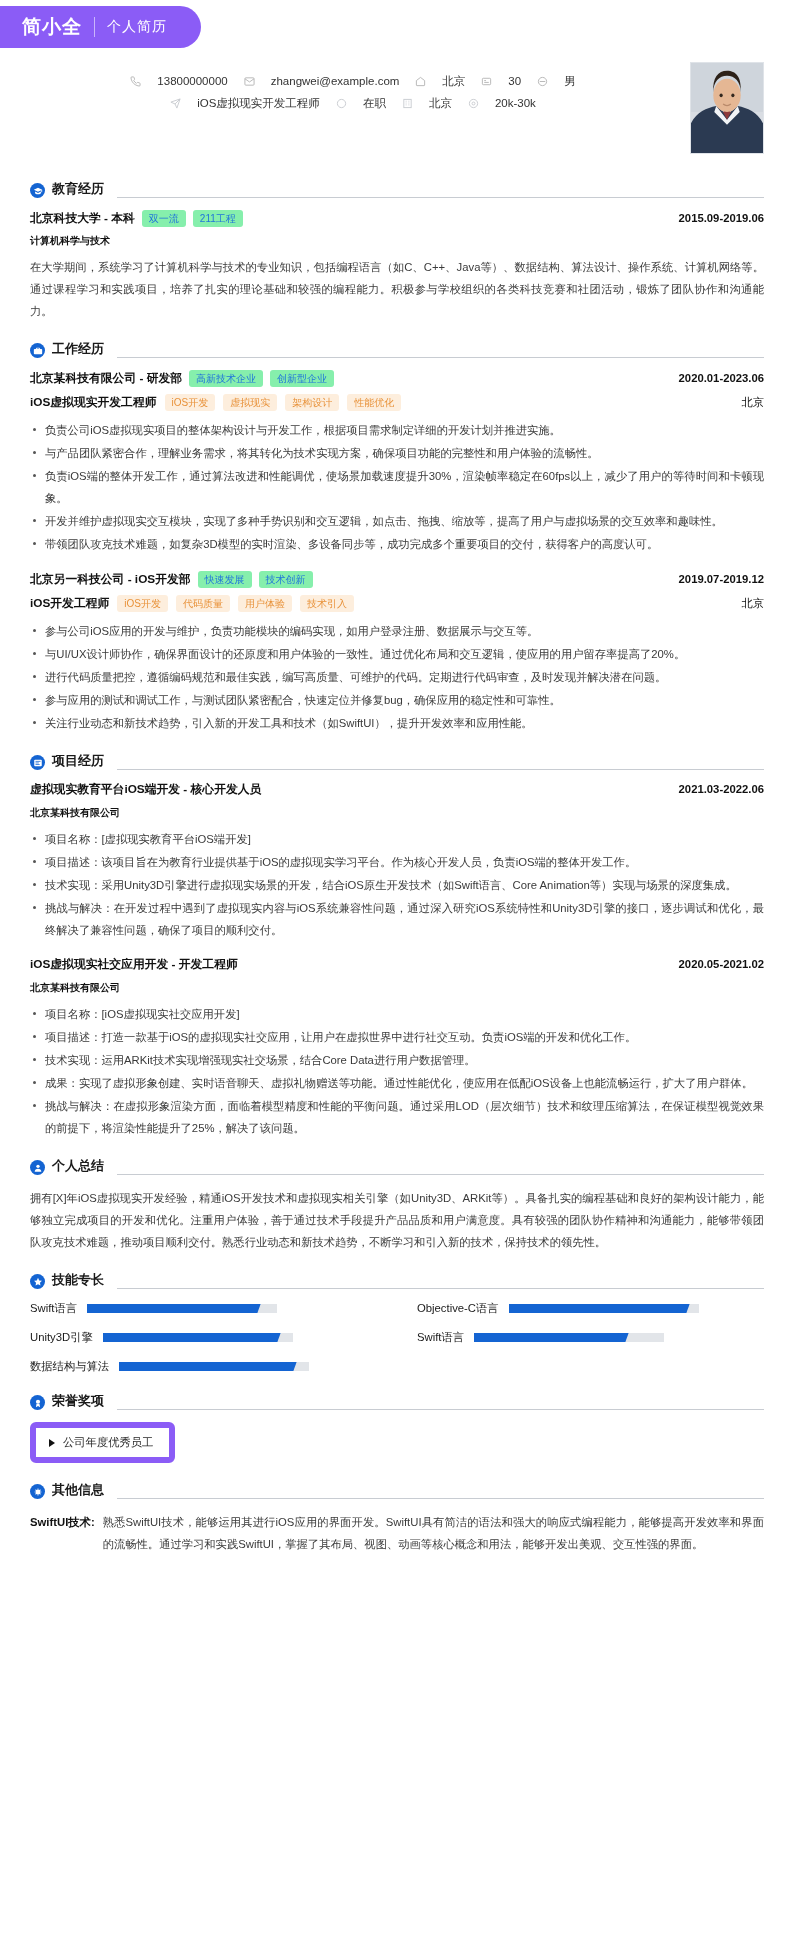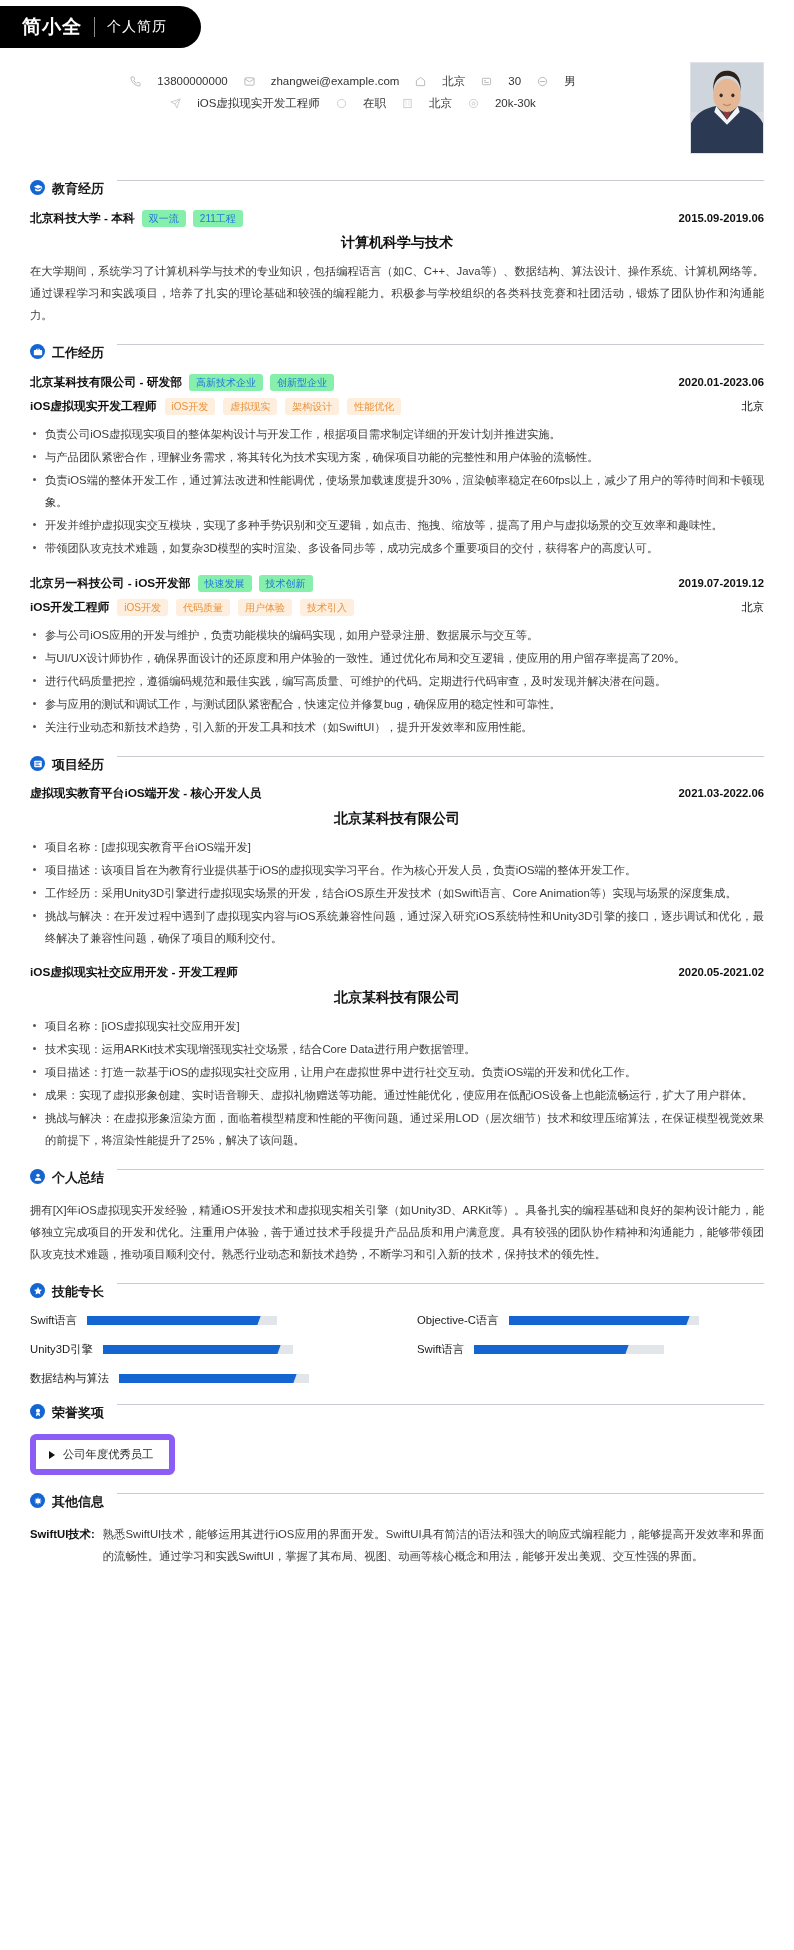--- a/index.html
+++ b/index.html
@@ -13,21 +13,21 @@
     font-family: "Liberation Sans", "DejaVu Sans", sans-serif;
     color: #222;
     -webkit-font-smoothing: antialiased;
   }
   .page { width: 794px; position: relative; padding-bottom: 10px; }
 
   
   .name-banner {
     display: inline-flex;
     align-items: center;
-    background: #000000;
+    background: #8b5cf6;
     color: #fff;
     height: 42px;
     padding: 0 34px 0 22px;
     border-radius: 0 24px 24px 0;
     margin-top: 6px;
   }
   .name-banner .nm {
     font-size: 19px;
     font-weight: bold;
     letter-spacing: 1px;
@@ -83,21 +83,21 @@
     overflow: hidden;
     flex: none;
     position: relative;
   }
   .photo svg { display: block; width: 100%; height: 100%; }
 
   
   .section { padding: 0 30px; }
   .sec-head {
     display: flex;
-    align-items: flex-start;
+    align-items: flex-end;
     gap: 7px;
     margin: 18px 0 12px 0;
   }
   .sec-ico {
     width: 15px; height: 15px;
     border-radius: 50%;
     background: #1464d2;
     color: #fff;
     display: inline-flex;
     align-items: center;
@@ -281,25 +281,24 @@
     line-height: 1.95;
     flex: none;
   }
   .other-text {
     font-size: 11.3px;
     line-height: 1.95;
     color: #3a3a3a;
     text-align: justify;
   }
   .sub-company {
-    font-size: 14px;
+    font-size: 10px;
     font-weight: bold;
     color: #111;
     margin: 0 0 8px 0;
-    text-align: center;
   }
   .proj-title-row {
     display: flex;
     align-items: baseline;
     justify-content: space-between;
     margin-bottom: 8px;
   }
 </style>
 </head>
 <body>
@@ -525,35 +524,35 @@
 
     <div class="entry">
       <div class="proj-title-row">
         <span class="org">虚拟现实教育平台iOS端开发 - 核心开发人员</span>
         <span class="date">2021.03-2022.06</span>
       </div>
       <div class="sub-company">北京某科技有限公司</div>
       <ul class="bullets">
         <li>项目名称：[虚拟现实教育平台iOS端开发]</li>
         <li>项目描述：该项目旨在为教育行业提供基于iOS的虚拟现实学习平台。作为核心开发人员，负责iOS端的整体开发工作。</li>
-        <li>工作经历：采用Unity3D引擎进行虚拟现实场景的开发，结合iOS原生开发技术（如Swift语言、Core Animation等）实现与场景的深度集成。</li>
+        <li>技术实现：采用Unity3D引擎进行虚拟现实场景的开发，结合iOS原生开发技术（如Swift语言、Core Animation等）实现与场景的深度集成。</li>
         <li>挑战与解决：在开发过程中遇到了虚拟现实内容与iOS系统兼容性问题，通过深入研究iOS系统特性和Unity3D引擎的接口，逐步调试和优化，最终解决了兼容性问题，确保了项目的顺利交付。</li>
       </ul>
     </div>
 
     <div class="entry">
       <div class="proj-title-row">
         <span class="org">iOS虚拟现实社交应用开发 - 开发工程师</span>
         <span class="date">2020.05-2021.02</span>
       </div>
       <div class="sub-company">北京某科技有限公司</div>
       <ul class="bullets">
         <li>项目名称：[iOS虚拟现实社交应用开发]</li>
+        <li>项目描述：打造一款基于iOS的虚拟现实社交应用，让用户在虚拟世界中进行社交互动。负责iOS端的开发和优化工作。</li>
         <li>技术实现：运用ARKit技术实现增强现实社交场景，结合Core Data进行用户数据管理。</li>
-        <li>项目描述：打造一款基于iOS的虚拟现实社交应用，让用户在虚拟世界中进行社交互动。负责iOS端的开发和优化工作。</li>
         <li>成果：实现了虚拟形象创建、实时语音聊天、虚拟礼物赠送等功能。通过性能优化，使应用在低配iOS设备上也能流畅运行，扩大了用户群体。</li>
         <li>挑战与解决：在虚拟形象渲染方面，面临着模型精度和性能的平衡问题。通过采用LOD（层次细节）技术和纹理压缩算法，在保证模型视觉效果的前提下，将渲染性能提升了25%，解决了该问题。</li>
       </ul>
     </div>
   </div>
 
   <div class="section">
     <div class="sec-head">
       <span class="sec-ico">
         <svg viewBox="0 0 24 24" fill="#fff">

